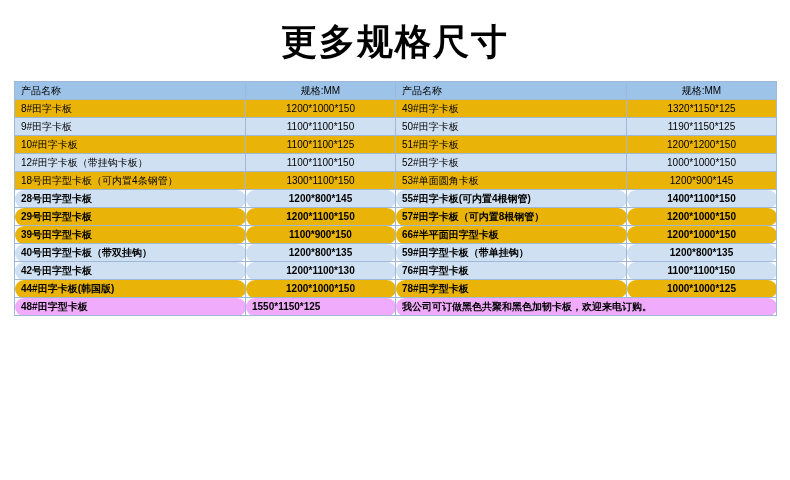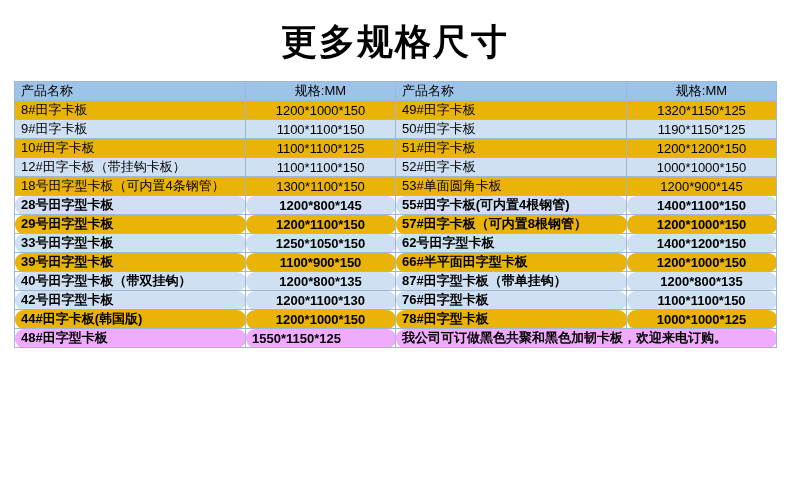--- a/index.html
+++ b/index.html
@@ -35,21 +35,21 @@
   }
   table.spec {
     border-collapse: collapse;
     width: 762px;
     table-layout: fixed;
     border: 1px solid #9fb8d8;
   }
   table.spec td {
     border: 1px solid #9fb8d8;
     height: 18px;
-    font-size: 13px;
+    font-size: 10px;
     color: #000000;
     padding: 0 6px;
     white-space: nowrap;
     overflow: hidden;
     box-sizing: border-box;
   }
   .c-name { width: 231px; text-align: left; }
   .c-spec { width: 150px; text-align: center; }
   .hdr td {
     background: #9ec3e8;
@@ -126,38 +126,32 @@
           <td class="c-spec spec-val">1400*1100*150</td>
         </tr>
 
         <tr class="row-light bold">
           <td class="c-name">29号田字型卡板</td>
           <td class="c-spec spec-val">1200*1100*150</td>
           <td class="c-name">57#田字卡板（可内置8根钢管）</td>
           <td class="c-spec spec-val">1200*1000*150</td>
         </tr>
 
-        <tr class="row-blue bold">
-          <td class="c-name">33号田字型卡板</td>
-          <td class="c-spec spec-val">1250*1050*150</td>
-          <td class="c-name">62号田字型卡板</td>
-          <td class="c-spec spec-val">1400*1200*150</td>
-        </tr>
 
         <tr class="row-light bold">
           <td class="c-name">39号田字型卡板</td>
           <td class="c-spec spec-val">1100*900*150</td>
           <td class="c-name">66#半平面田字型卡板</td>
           <td class="c-spec spec-val">1200*1000*150</td>
         </tr>
 
         <tr class="row-blue bold">
           <td class="c-name">40号田字型卡板（带双挂钩）</td>
           <td class="c-spec spec-val">1200*800*135</td>
-          <td class="c-name">87#田字型卡板（带单挂钩）</td>
+          <td class="c-name">59#田字型卡板（带单挂钩）</td>
           <td class="c-spec spec-val">1200*800*135</td>
         </tr>
 
 
         <tr class="row-blue bold">
           <td class="c-name">42号田字型卡板</td>
           <td class="c-spec spec-val">1200*1100*130</td>
           <td class="c-name">76#田字型卡板</td>
           <td class="c-spec spec-val">1100*1100*150</td>
         </tr>

